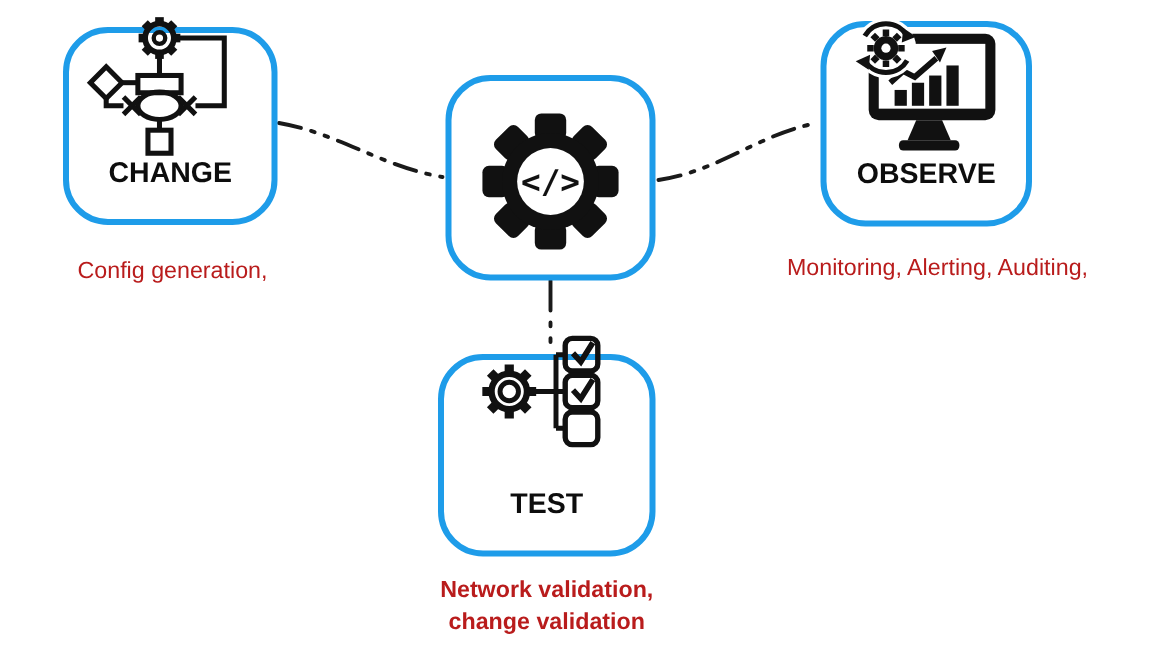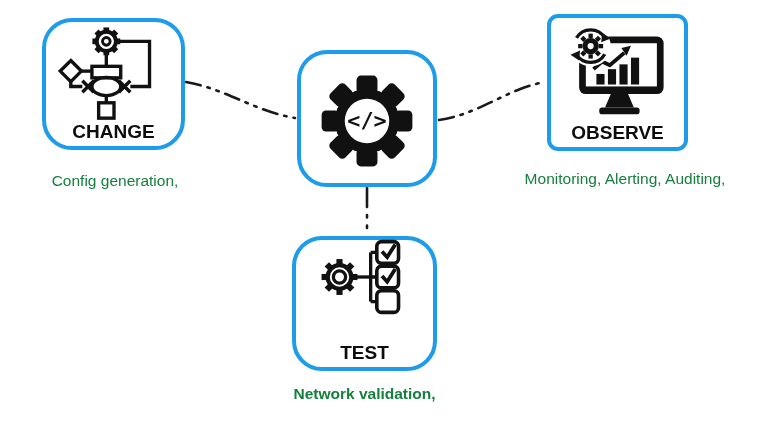--- a/index.html
+++ b/index.html
@@ -8,30 +8,30 @@
     font-family:"Liberation Sans",sans-serif;overflow:hidden;
   }
   .node{
     position:absolute;box-sizing:border-box;background:#fff;
     border:4px solid #1E9CE9;border-radius:30px;
     display:flex;flex-direction:column;align-items:center;justify-content:flex-end;
     padding-top:4px;
   }
   .node-icon{flex:1;display:flex;align-items:center;justify-content:center;width:100%;}
   .node-label{
-    font-weight:bold;color:#0d0d0d;padding-bottom:5px;white-space:nowrap;
+    font-weight:bold;color:#0d0d0d;padding-bottom:21px;white-space:nowrap;
     font-size:19px;letter-spacing:0px;line-height:1;
   }
   #node-change{left:42px;top:18px;width:143px;height:132px;}
   #node-automation{left:297px;top:50px;width:140px;height:137px;}
   #node-automation .node-label{font-size:17.5px;letter-spacing:-0.4px;padding-bottom:6px;}
-  #node-observe{left:547px;top:14px;width:141px;height:137px;border-radius:11px;}
+  #node-observe{left:547px;top:14px;width:141px;height:137px;}
   #node-test{left:292px;top:236px;width:145px;height:135px;gap:20px;}
   .desc{
-    position:absolute;text-align:center;color:#15803d;
+    position:absolute;text-align:center;color:#b91c1c;
     font-size:15.5px;line-height:21px;
   }
   #desc-change{left:13px;top:170px;width:204px;}
   #desc-observe{left:500px;top:168px;width:250px;}
   #desc-test{left:262px;top:383px;width:205px;font-weight:bold;}
   #connectors{position:absolute;left:0;top:0;pointer-events:none;}
   .ic{display:block;}
 </style>
 </head>
 <body>
@@ -187,15 +187,16 @@
   </div>
 
   <div class="desc" id="desc-change">
     <div>Config generation,</div>
   </div>
   <div class="desc" id="desc-observe">
     <div>Monitoring, Alerting, Auditing,</div>
   </div>
   <div class="desc" id="desc-test">
     <div>Network validation,</div>
+    <div>change validation</div>
   </div>
 
 </div>
 
 </body></html>

